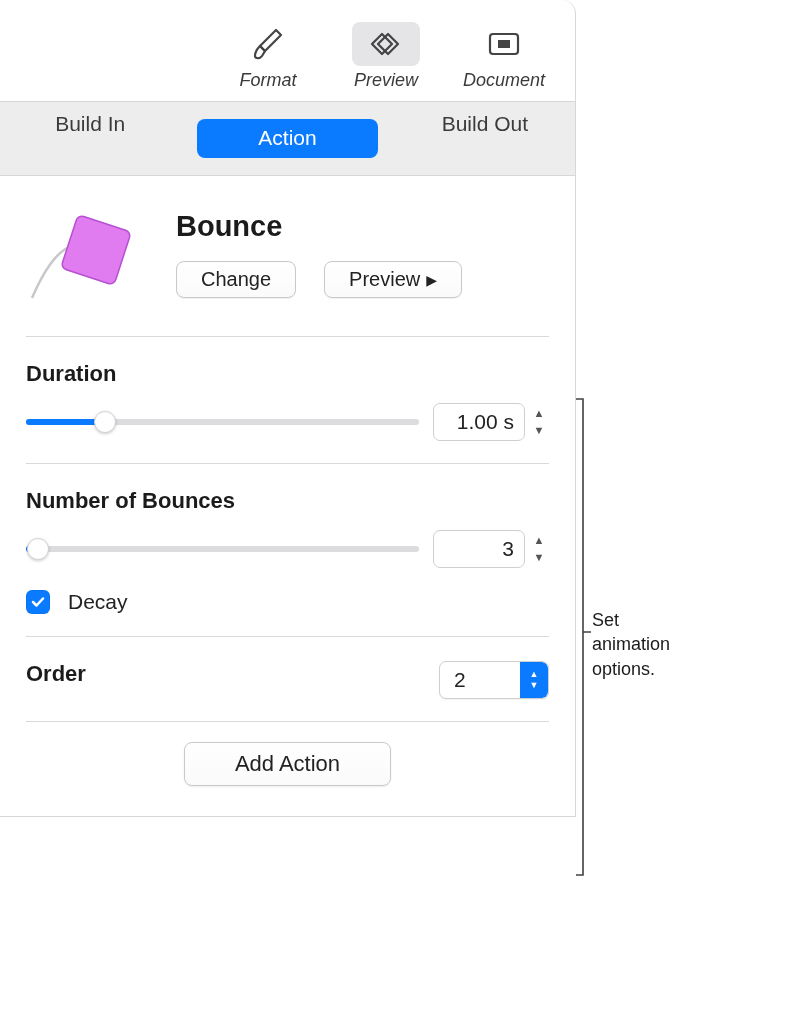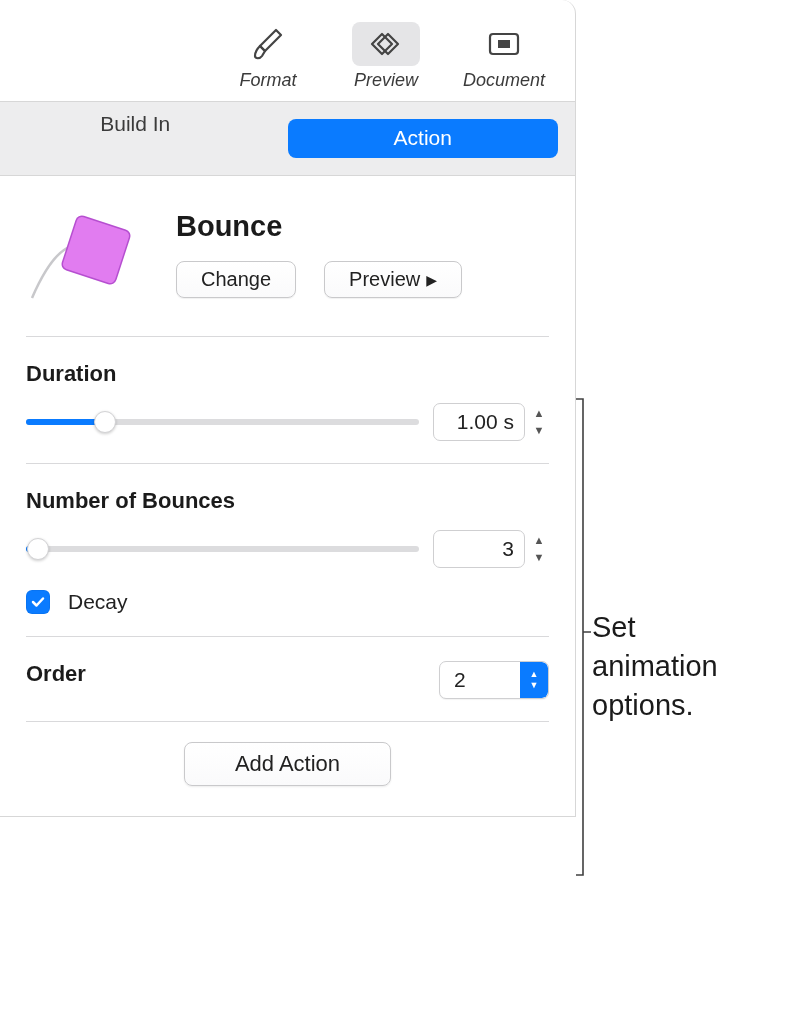--- a/index.html
+++ b/index.html
@@ -242,21 +242,21 @@
 
   
   .callout {
     position: relative;
     padding-top: 0;
   }
   .callout-text {
     position: absolute;
     top: 608px;
     left: 16px;
-    font-size: 29px;
+    font-size: 18px;
     color: #1b1b1b;
     line-height: 1.35;
   }
   svg.bracket {
     position: absolute;
     left: -1px;
     top: 398px;
   }
 </style>
 </head>
@@ -291,20 +291,21 @@
             <rect x="16" y="12" width="12" height="8" fill="#444"></rect>
           </svg>
         </div>
         <div class="lbl">Document</div>
       </div>
     </div>
 
     <div class="tabs">
       <div class="tab">Build In</div>
       <div class="tab active">Action</div>
+      <div class="tab">Build Out</div>
     </div>
 
     <div class="content">
 
       <div class="effect-block">
         <div class="thumb">
           <svg width="130" height="100" viewBox="0 0 130 100">
             <path d="M6 88 Q 38 14 70 44" fill="none" stroke="#c8c8cb" stroke-width="2.5"></path>
             <g transform="translate(70,40) rotate(18)">
               <rect x="-28" y="-28" width="56" height="56" rx="6" fill="#e17cf0" stroke="#b64fd0" stroke-width="1.5"></rect>

